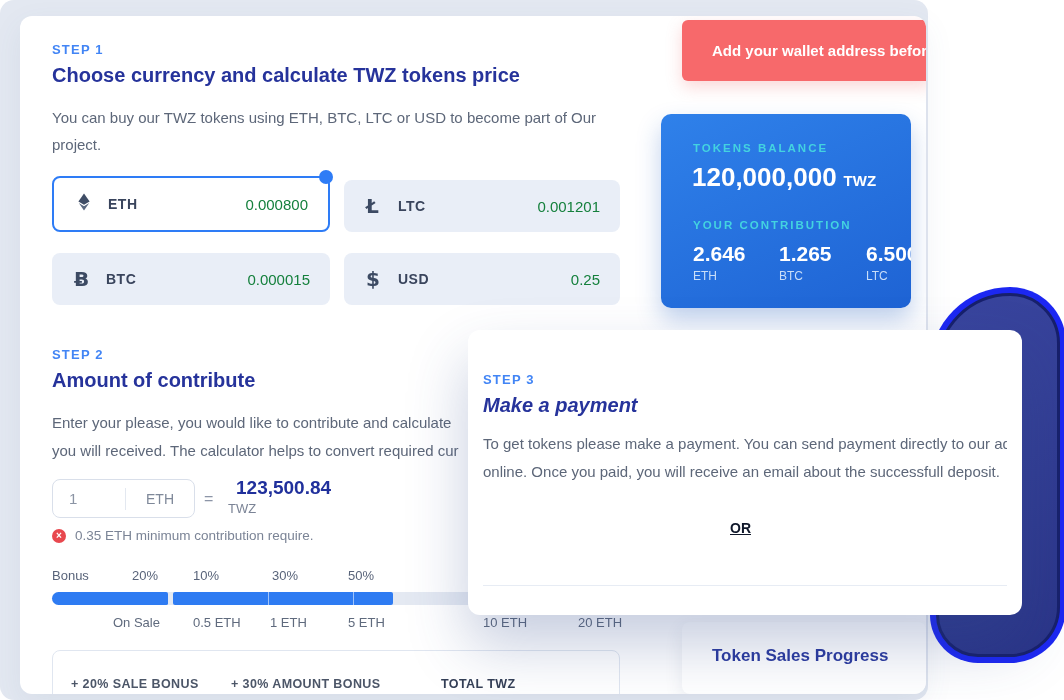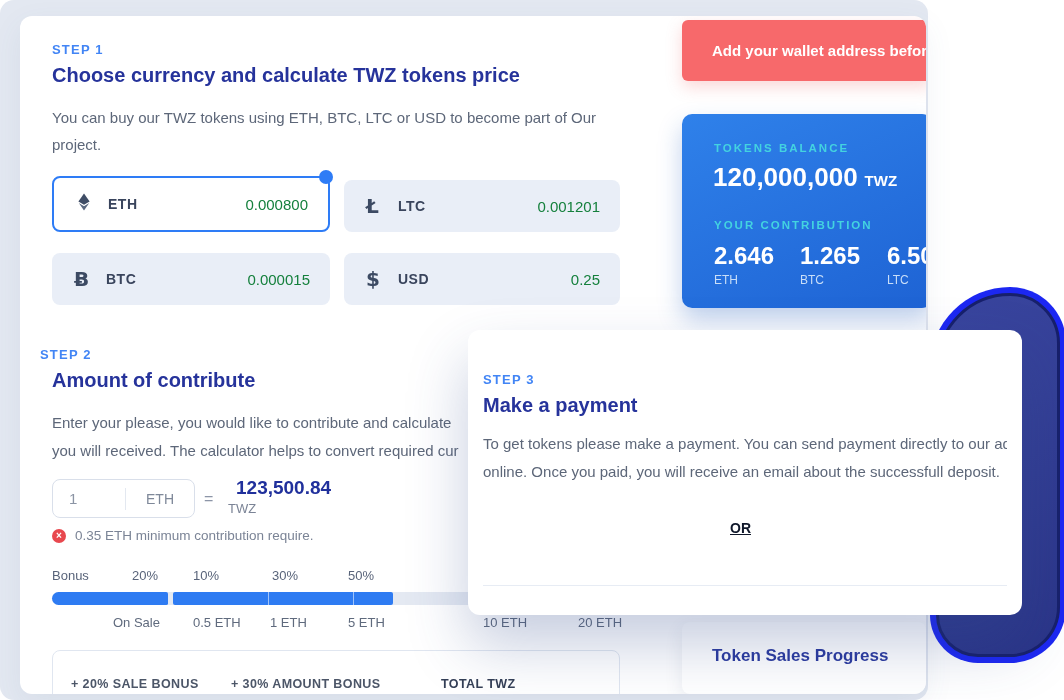--- a/index.html
+++ b/index.html
@@ -24,21 +24,21 @@
   .cur-card { position:absolute; width:278px; height:52px; background:#e9eef7; border-radius:8px; display:flex; align-items:center; padding:0 20px 0 22px; cursor:pointer; }
   .cur-eth { left:32px; top:160px; height:56px; background:#fff; border:2px solid #2e7cf6; }
   .cur-ltc { left:324px; top:164px; width:276px; }
   .cur-btc { left:32px; top:237px; }
   .cur-usd { left:324px; top:237px; width:276px; }
   .cur-glyph { font-family:"DejaVu Sans","Liberation Sans",sans-serif; font-size:20px; font-weight:bold; color:#3c4a63; width:22px; }
   .cur-code { font-size:14px; font-weight:bold; color:#39445c; letter-spacing:.5px; margin-left:10px; }
   .cur-rate { margin-left:auto; font-size:15px; color:#15803d; }
   .sel-dot { position:absolute; top:-8px; right:-5px; width:14px; height:14px; border-radius:50%; background:#2e7cf6; }
 
-  .s2-label { position:absolute; left:20px; top:331px; }
+  .s2-label { position:absolute; left:32px; top:331px; }
   .s2-title { position:absolute; left:32px; top:353px; font-size:20px; }
   .s2-p     { position:absolute; left:32px; top:393px; line-height:28px; width:560px; }
 
   .amount-input { position:absolute; left:32px; top:463px; width:143px; height:39px; border:1.5px solid #d9dfea; border-radius:8px; background:#fff; display:flex; align-items:center; }
   .amount-input input { border:0; outline:none; width:72px; padding-left:16px; font-size:15px; color:#8b94a4; font-family:inherit; background:transparent; }
   .amount-div { width:1px; height:22px; background:#e3e8f0; }
   .amount-unit { flex:1; text-align:center; font-size:14px; color:#7e8899; }
   .equals { position:absolute; left:184px; top:474px; font-size:16px; color:#8c95a7; }
   .result-val { position:absolute; left:216px; top:461px; font-size:19px; font-weight:bold; color:#20309c; }
   .result-unit { position:absolute; left:208px; top:485px; font-size:13px; color:#7b8496; }
@@ -55,42 +55,42 @@
   .bt-1{left:95px;} .bt-2{left:180px;}
   .eth-lbl { position:absolute; top:599px; font-size:13px; color:#5f6a7d; }
   .el-0{left:93px;} .el-1{left:173px;} .el-2{left:250px;} .el-3{left:328px;} .el-4{left:463px;} .el-5{left:558px;}
 
   .total-box { position:absolute; left:32px; top:634px; width:568px; height:60px; border:1px solid #e0e6f0; border-radius:8px; background:#fff; }
   .tb-item { position:absolute; top:26px; font-size:12.5px; font-weight:bold; color:#4c5668; letter-spacing:.4px; }
   .tb-0{left:18px;} .tb-1{left:178px;} .tb-2{left:388px; color:#343f56;}
 
   
   .alert-banner { position:absolute; left:662px; top:4px; width:250px; height:61px; background:#f7696b; border-radius:6px; line-height:61px; padding-left:30px; font-size:15px; font-weight:bold; color:#fff; box-shadow:0 6px 16px rgba(240,100,100,.25); cursor:pointer; }
-  .tokens-card { position:absolute; left:662px; top:98px; width:250px; height:194px; border-radius:10px; overflow:hidden; background:linear-gradient(155deg,#2f81ea 0%,#1e63d4 100%); box-shadow:0 12px 24px rgba(30,90,190,.28); }
+  .tokens-card { position:absolute; left:641px; top:98px; width:250px; height:194px; border-radius:10px; overflow:hidden; background:linear-gradient(155deg,#2f81ea 0%,#1e63d4 100%); box-shadow:0 12px 24px rgba(30,90,190,.28); }
   .tc-lbl { position:absolute; left:32px; font-size:11.5px; font-weight:bold; color:#43d3e0; letter-spacing:2px; }
   .tc-l1 { top:28px; } .tc-l2 { top:105px; }
   .tc-balance { position:absolute; left:31px; top:48px; color:#fff; white-space:nowrap; }
   .tc-balance .num { font-size:26px; font-weight:600; }
   .tc-balance .unit { font-size:15px; font-weight:bold; margin-left:7px; }
   .tc-col { position:absolute; top:128px; color:#fff; }
   .cc-0{left:32px;} .cc-1{left:118px;} .cc-2{left:205px;}
-  .tc-col .v { font-size:24px; font-weight:600; }
+  .tc-col .v { font-size:21px; font-weight:600; }
   .tc-col .u { font-size:12px; color:#c9def8; margin-top:3px; }
 
   .progress-card { position:absolute; left:662px; top:606px; width:244px; height:72px; background:#fff; border-radius:8px; box-shadow:0 6px 18px rgba(50,70,120,.10); }
   .progress-title { position:absolute; left:30px; top:24px; font-size:17px; font-weight:bold; color:#2b3a9e; }
 
   
   .shadow-outer { position:absolute; left:930px; top:287px; width:136px; height:376px; background:#1c27f2; border-radius:80px 56px 56px 48px; }
   .shadow-inner { position:absolute; left:936px; top:293px; width:124px; height:364px; background:linear-gradient(160deg,#39459e,#2a3487); border:3px solid #17206b; border-radius:74px 50px 50px 42px; }
 
   
   .modal { position:absolute; left:468px; top:330px; width:554px; height:285px; background:#fff; border-radius:12px; box-shadow:0 30px 60px rgba(52,75,140,.28); overflow:hidden; }
   .m-label { position:absolute; left:15px; top:42px; }
-  .m-title { position:absolute; left:15px; top:64px; font-size:20px; }
+  .m-title { position:absolute; left:15px; top:64px; font-size:20px;font-style:italic; }
   .m-p { position:absolute; left:15px; top:100px; line-height:28px; width:524px; }
   .btn-light { position:absolute; left:15px; top:177px; width:235px; height:43px; background:#e9eef8; border:0; border-radius:4px; display:flex; align-items:center; justify-content:center; gap:14px; font-family:inherit; font-size:15px; font-weight:bold; color:#3c4964; cursor:pointer; }
   .m-or { position:absolute; left:262px; top:190px; width:30px; text-align:left; font-size:14px; font-weight:bold; color:#0f172a;text-decoration:underline; }
   .btn-blue { position:absolute; left:306px; top:177px; width:233px; height:43px; background:#147cf2; border:0; border-radius:4px; display:flex; align-items:center; justify-content:center; gap:26px; font-family:inherit; font-size:15px; font-weight:bold; color:#fff; cursor:pointer; }
   .btn-blue .arr { font-family:"DejaVu Sans",sans-serif; font-size:17px; font-weight:normal; }
   .m-divider { position:absolute; left:15px; top:255px; width:524px; height:1px; background:#e7ecf4; }
 </style>
 </head>
 <body>
 

